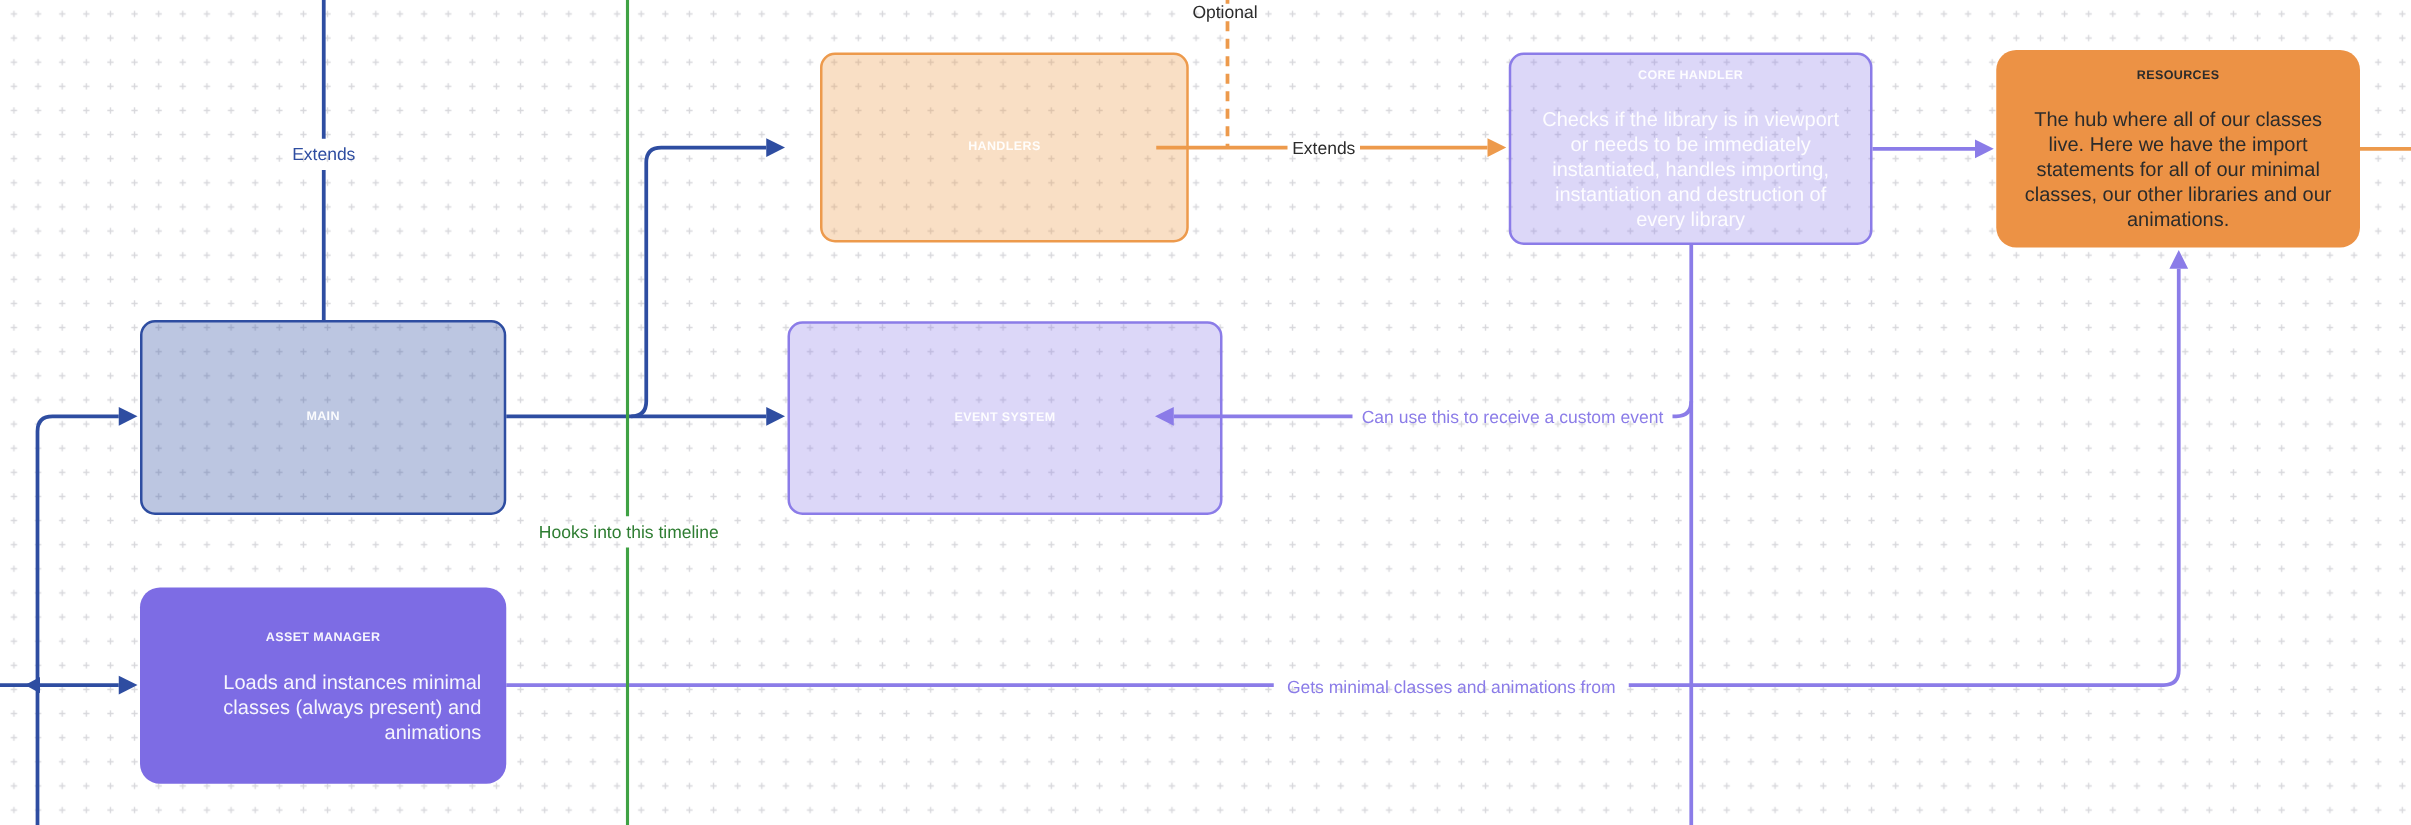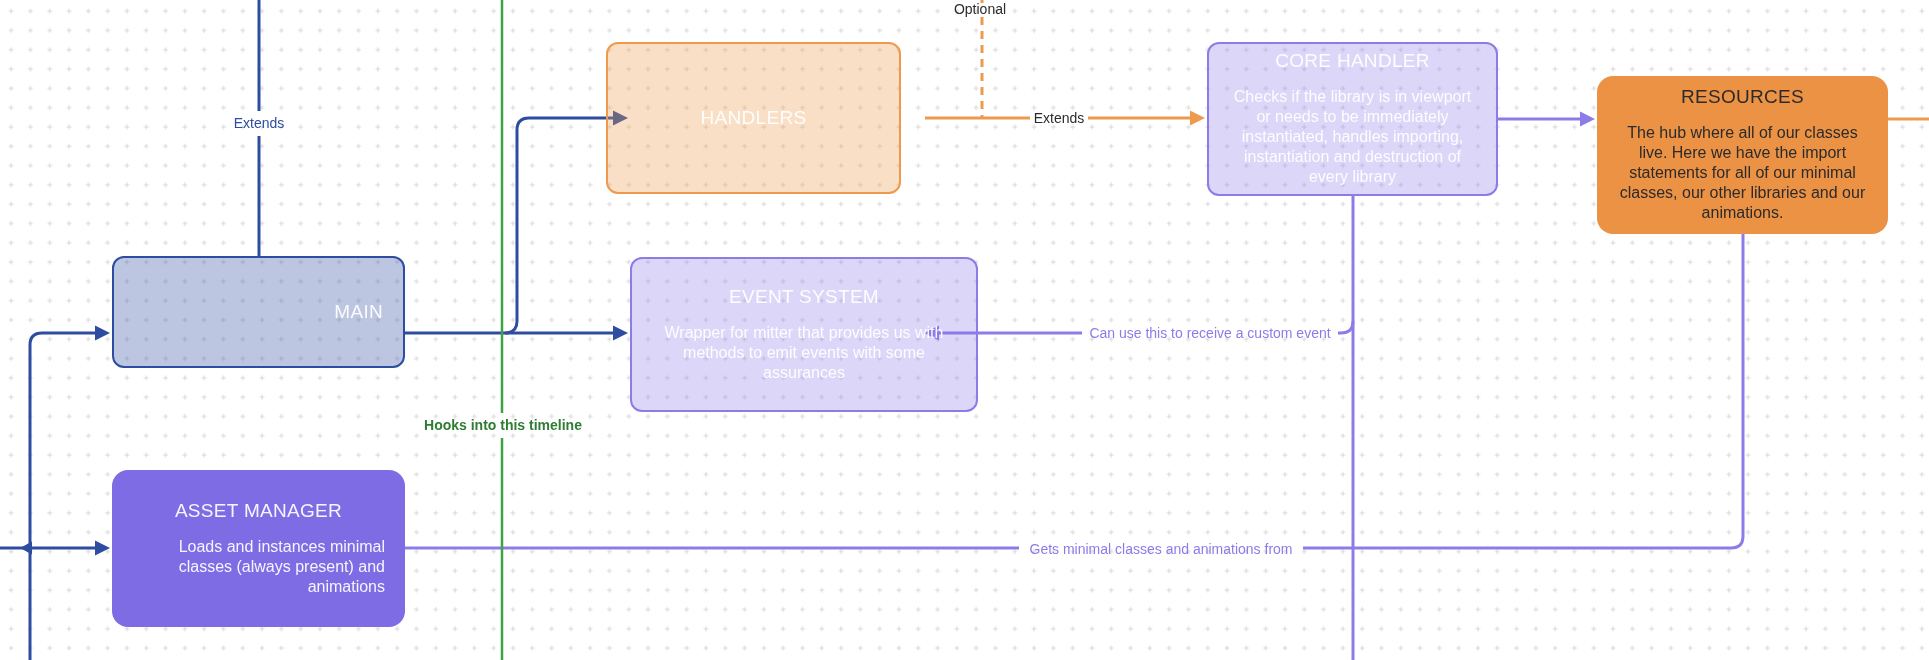--- a/index.html
+++ b/index.html
@@ -19,33 +19,33 @@
   .st-orange{stroke:var(--line-orange,#ed9a4c);} .fl-orange{fill:var(--line-orange,#ed9a4c);}
   .st-purple{stroke:var(--line-purple,#8b7ce8);} .fl-purple{fill:var(--line-purple,#8b7ce8);}
   .st-green{stroke:var(--line-green,#3fa244);stroke-width:2.5;}
   .dashed{stroke-dasharray:8 6;}
 
   .node{
     position:absolute;box-sizing:border-box;border-radius:12px;
     display:flex;flex-direction:column;justify-content:center;align-items:center;
     gap:16px;padding:12px 20px;text-align:center;
   }
-  .node-title{font-weight:normal;font-size:19px;line-height:20px;letter-spacing:.3px;}
+  .node-title{font-weight:bold;font-size:10px;line-height:20px;letter-spacing:.3px;}
   .node-desc{font-size:16px;line-height:20px;}
   .light-text{color:rgba(255,255,255,0.93);}
-  .dark-text{color:var(--label-dark,#2b2b2b);margin-top:36px;}
+  .dark-text{color:var(--label-dark,#2b2b2b);}
 
-  .node-handlers{left:606px;top:42px;width:295px;height:152px;
+  .node-handlers{left:656px;top:42px;width:295px;height:152px;
     background:var(--node-peach-fill);border:2px solid var(--line-orange,#ed9a4c);}
   .node-core-handler{left:1207px;top:42px;width:291px;height:154px;
     background:var(--node-lavender-fill);border:2px solid var(--line-purple,#8b7ce8);}
   .node-resources{left:1597px;top:40px;width:291px;height:158px;border-radius:16px;
     background:var(--node-orange-solid,#ec9245);}
-  .node-main{left:112px;top:256px;width:293px;height:112px;
-    background:var(--node-steel-fill);border:2px solid var(--line-blue,#2e4da1);align-items:flex-end;}
+  .node-main{left:112px;top:256px;width:293px;height:156px;
+    background:var(--node-steel-fill);border:2px solid var(--line-blue,#2e4da1);}
   .node-event-system{left:630px;top:257px;width:348px;height:155px;
     background:var(--node-lavender-fill);border:2px solid var(--line-purple,#8b7ce8);}
   .node-asset-manager{left:112px;top:470px;width:293px;height:157px;border-radius:16px;
     background:var(--node-purple-solid,#7d6ce4);text-align:right;}
 
   .edge-label{
     position:absolute;transform:translate(-50%,-50%);white-space:nowrap;
     font-size:14px;line-height:18px;
   }
   .lab-blue{color:var(--line-blue,#2e4da1);}
@@ -144,28 +144,27 @@
     <div class="node-title">RESOURCES</div>
     <div class="node-desc">The hub where all of our classes live. Here we have the import statements for all of our minimal classes, our other libraries and our animations.</div>
   </div>
 
   <div class="node node-main light-text">
     <div class="node-title">MAIN</div>
   </div>
 
   <div class="node node-event-system light-text">
     <div class="node-title">EVENT SYSTEM</div>
-    <div class="node-desc">Wrapper for mitter that provides us with methods to emit events with some assurances</div>
   </div>
 
   <div class="node node-asset-manager light-text">
     <div class="node-title">ASSET MANAGER</div>
     <div class="node-desc">Loads and instances minimal classes (always present) and animations</div>
   </div>
 
   <div class="edge-label lab-blue" style="left:259px;top:123px;">Extends</div>
   <div class="edge-label lab-dark" style="left:980px;top:9px;">Optional</div>
   <div class="edge-label lab-dark" style="left:1059px;top:118px;">Extends</div>
   <div class="edge-label lab-purple" style="left:1210px;top:333px;">Can use this to receive a custom event</div>
   <div class="edge-label lab-purple" style="left:1161px;top:549px;">Gets minimal classes and animations from</div>
-  <div class="edge-label lab-green" style="left:503px;top:425px;font-weight:bold;">Hooks into this timeline</div>
+  <div class="edge-label lab-green" style="left:503px;top:425px;">Hooks into this timeline</div>
 
 </div>
 
 </body></html>

